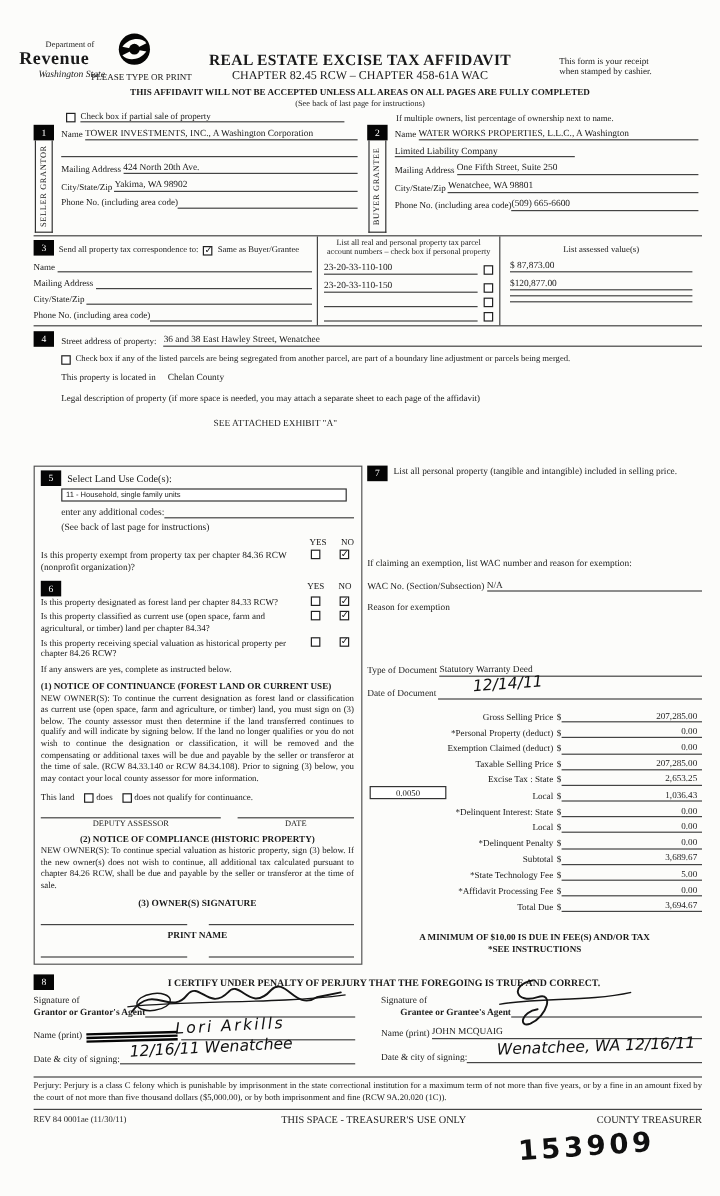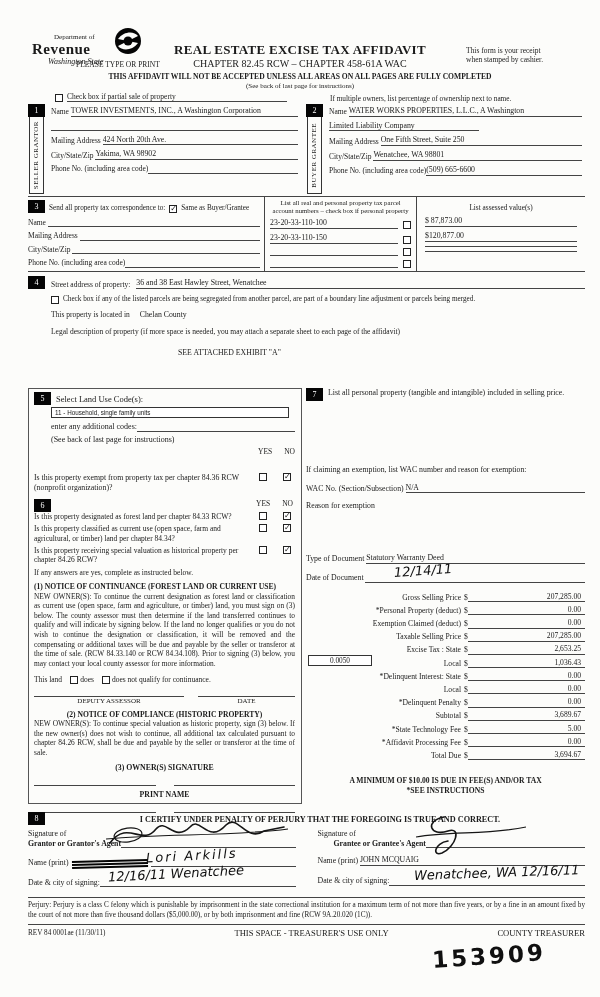--- a/index.html
+++ b/index.html
@@ -33,21 +33,21 @@
   .qrow { display:flex; margin-bottom:3px; }
   .qtext { width:208px; }
   .qboxes { display:flex; gap:16px; margin-left:auto; padding-right:4px; }
   svg.sig { position:absolute; pointer-events:none; }
 </style>
 </head>
 <body>
 
 <div class="page">
 
-  <div class="abs" style="top:33px; left:32px; width:130px;">
+  <div class="abs" style="top:33px; left:16px; width:130px;">
     <div style="padding-left:22px; font-size:7px;">Department of</div>
     <div class="b" style="font-size:15px; letter-spacing:.5px; line-height:1;">Revenue</div>
     <div class="i" style="padding-left:16px; font-size:8px;">Washington State</div>
     <svg class="abs" style="left:82px; top:-6px;" width="28" height="28" viewBox="0 0 28 28">
       <circle cx="14" cy="14" r="13" fill="#050505"></circle>
       <path d="M4 12 C10 4, 20 4, 24 9 L14 14 Z" fill="#fcfcfa"></path>
       <path d="M24 16 C18 24, 8 24, 4 19 L14 14 Z" fill="#fcfcfa"></path>
       <circle cx="14" cy="14" r="4.5" fill="#050505"></circle>
     </svg>
   </div>
@@ -189,21 +189,21 @@
     <div style="border:1px solid #333; margin:2px 0 0 17px; width:238px; height:11px; padding:1px 3px; font-size:6.3px; font-family:'Liberation Sans',sans-serif; background:#fff;">11 - Household, single family units</div>
     <div class="flex" style="margin:4px 0 0 17px;">
       <span style="font-size:8px;">enter any additional codes:</span>
       <span class="ul grow"></span>
     </div>
     <div style="margin:3px 0 0 17px; font-size:8px;">(See back of last page for instructions)</div>
     <div style="display:flex; justify-content:flex-end; gap:12px; margin-top:2px; font-size:7.5px;">
       <span>YES</span>
       <span>NO</span>
     </div>
-    <div class="qrow" style="margin-top:17px;">
+    <div class="qrow" style="margin-top:2px;">
       <span class="qtext" style="font-size:7.8px;">Is this property exempt from property tax per chapter 84.36 RCW (nonprofit organization)?</span>
       <span class="qboxes">
           <span class="cb"></span>
           <span class="cb checked"></span>
         </span>
     </div>
 
     <div style="display:flex; justify-content:space-between; margin-top:6px;">
       <span class="secnum">6</span>
       <span style="display:flex; gap:12px; font-size:7.5px; padding-right:2px;">

